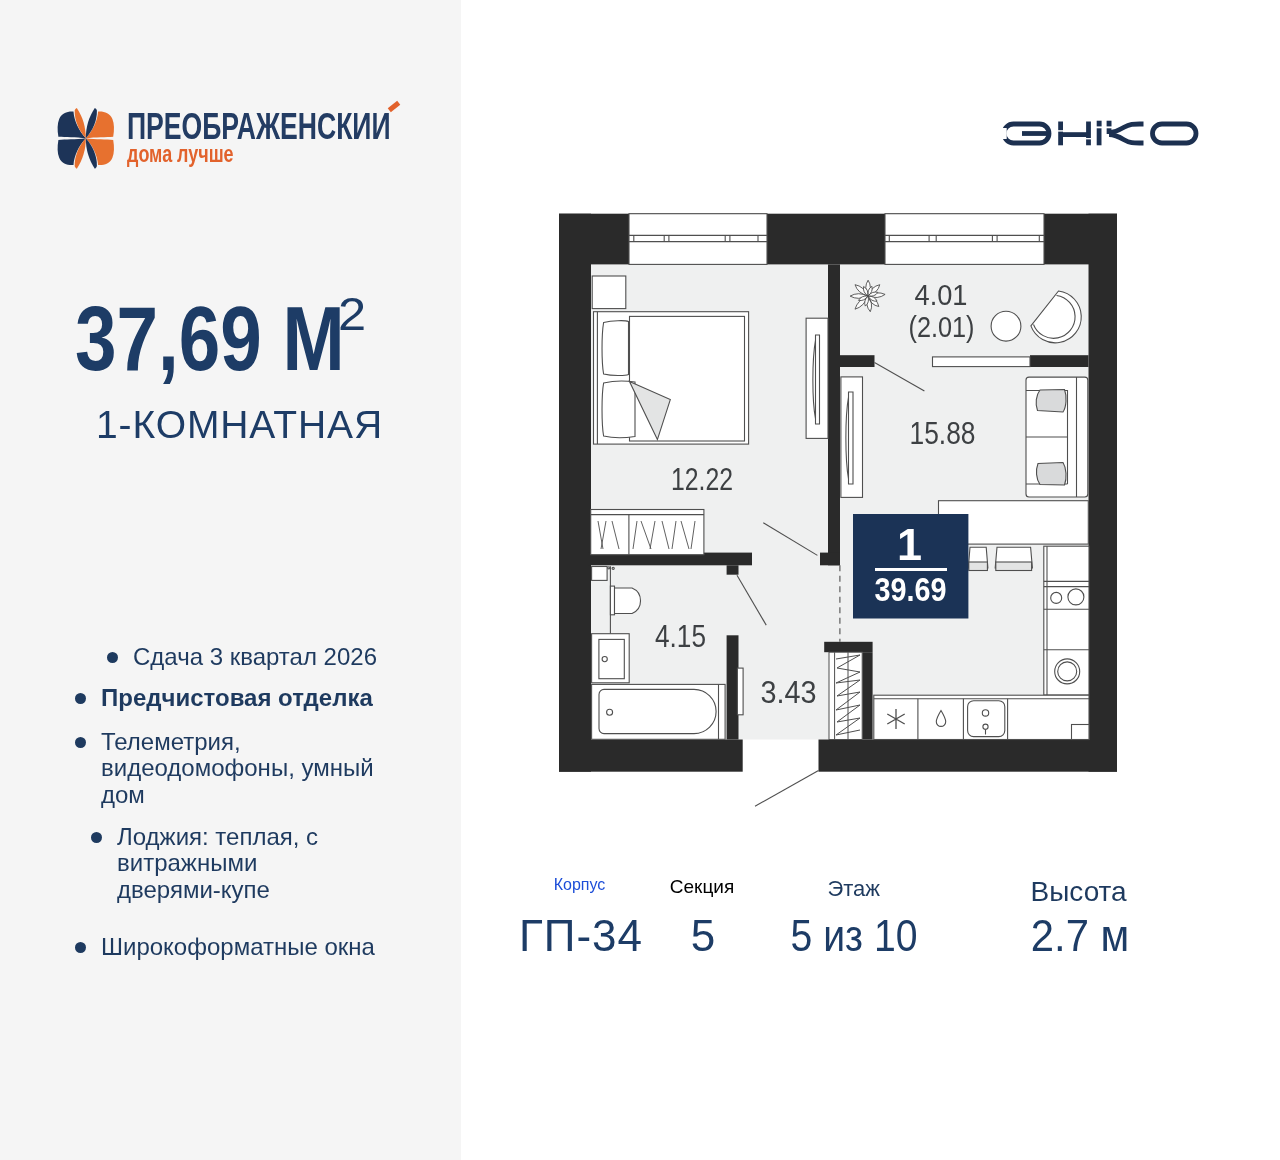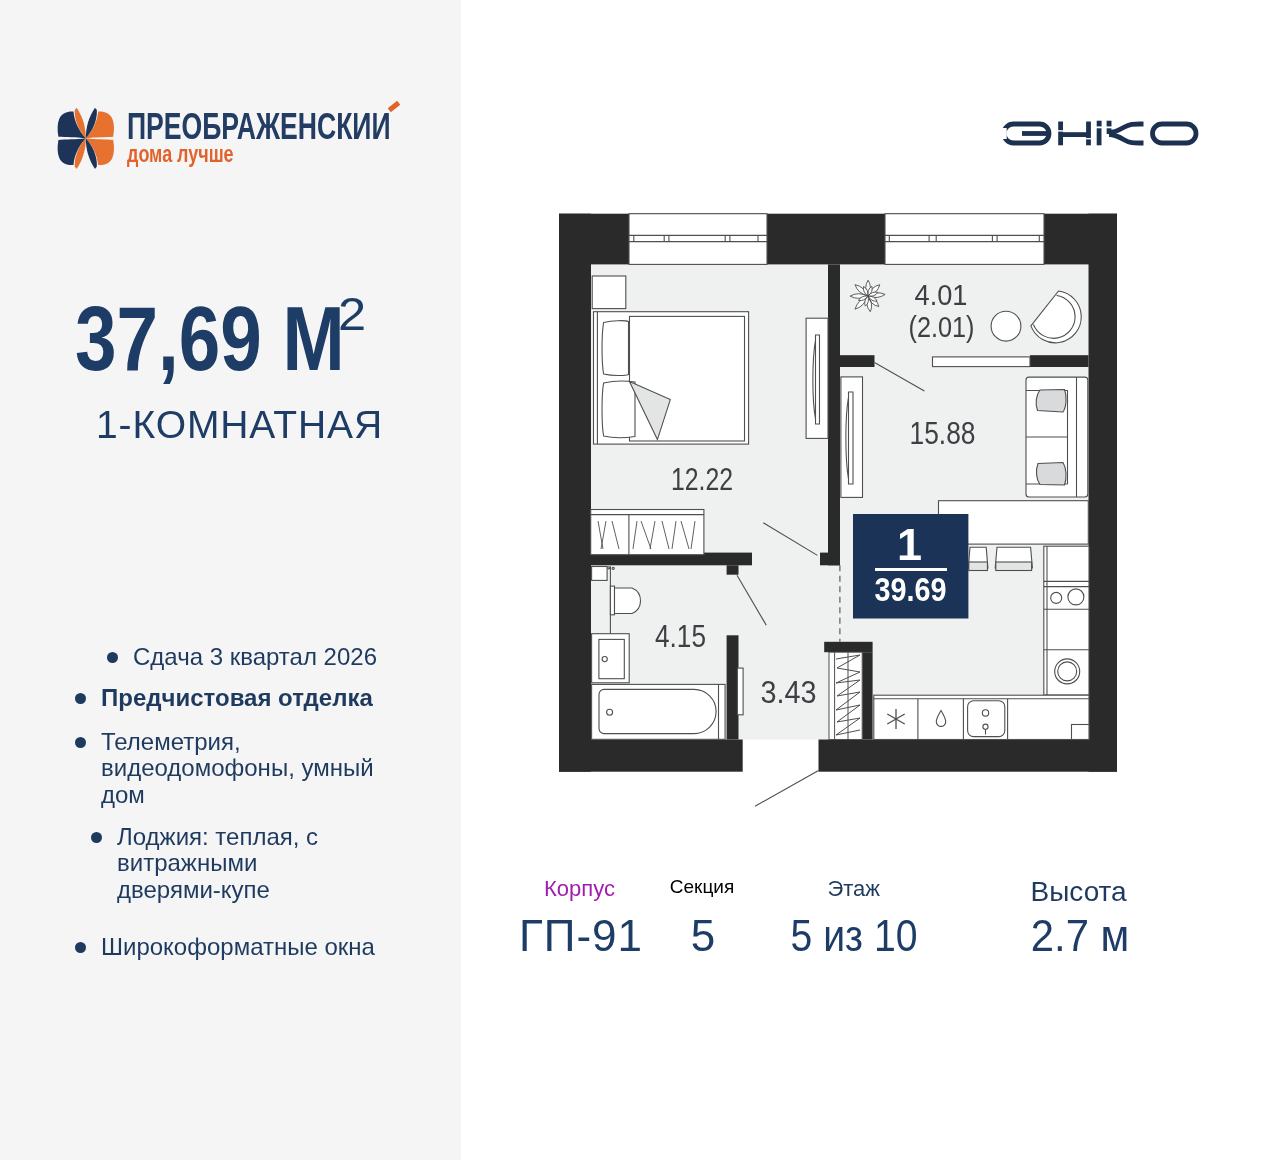--- a/index.html
+++ b/index.html
@@ -293,20 +293,20 @@
     <text x="655" y="646.5" textLength="51" lengthAdjust="spacingAndGlyphs">4.15</text>
 
     <text x="760.5" y="702.5" textLength="56" lengthAdjust="spacingAndGlyphs">3.43</text>
 
     <text x="914.5" y="304.5" font-size="29" textLength="53" lengthAdjust="spacingAndGlyphs">4.01</text>
 
     <text x="908.5" y="336.5" font-size="29" textLength="66" lengthAdjust="spacingAndGlyphs">(2.01)</text>
   </g>
 </svg>
 
-<div class="abs" style="left:579.5px;top:876px;transform:translateX(-50%);font-size:22px;color:#a21caf;">Корпус</div>
-<div class="abs" style="left:581px;top:911px;transform:translateX(-50%);font-size:44px;color:#1d3c66;white-space:nowrap;letter-spacing:1px;">ГП-91</div>
+<div class="abs" style="left:579.5px;top:876px;transform:translateX(-50%);font-size:16px;color:#1d4ed8;">Корпус</div>
+<div class="abs" style="left:581px;top:911px;transform:translateX(-50%);font-size:44px;color:#1d3c66;white-space:nowrap;letter-spacing:1px;">ГП-34</div>
 <div class="abs" style="left:702px;top:876px;transform:translateX(-50%);font-size:19px;color:#000000;">Секция</div>
 <div class="abs" style="left:703px;top:911px;transform:translateX(-50%);font-size:44px;color:#1d3c66;">5</div>
 <div class="abs" style="left:853.7px;top:876px;transform:translateX(-50%);font-size:22px;color:#1e3a5f;">Этаж</div>
 <div class="abs" style="left:853.7px;top:911px;transform:translateX(-50%) scaleX(0.89);font-size:44px;color:#1d3c66;white-space:nowrap;">5 из 10</div>
 <div class="abs" style="left:1078.6px;top:876px;transform:translateX(-50%);font-size:28px;color:#1e3a5f;">Высота</div>
 <div class="abs" style="left:1080px;top:911px;transform:translateX(-50%) scaleX(0.95);font-size:44px;color:#1d3c66;white-space:nowrap;">2.7 м</div>
 
 </body></html>

